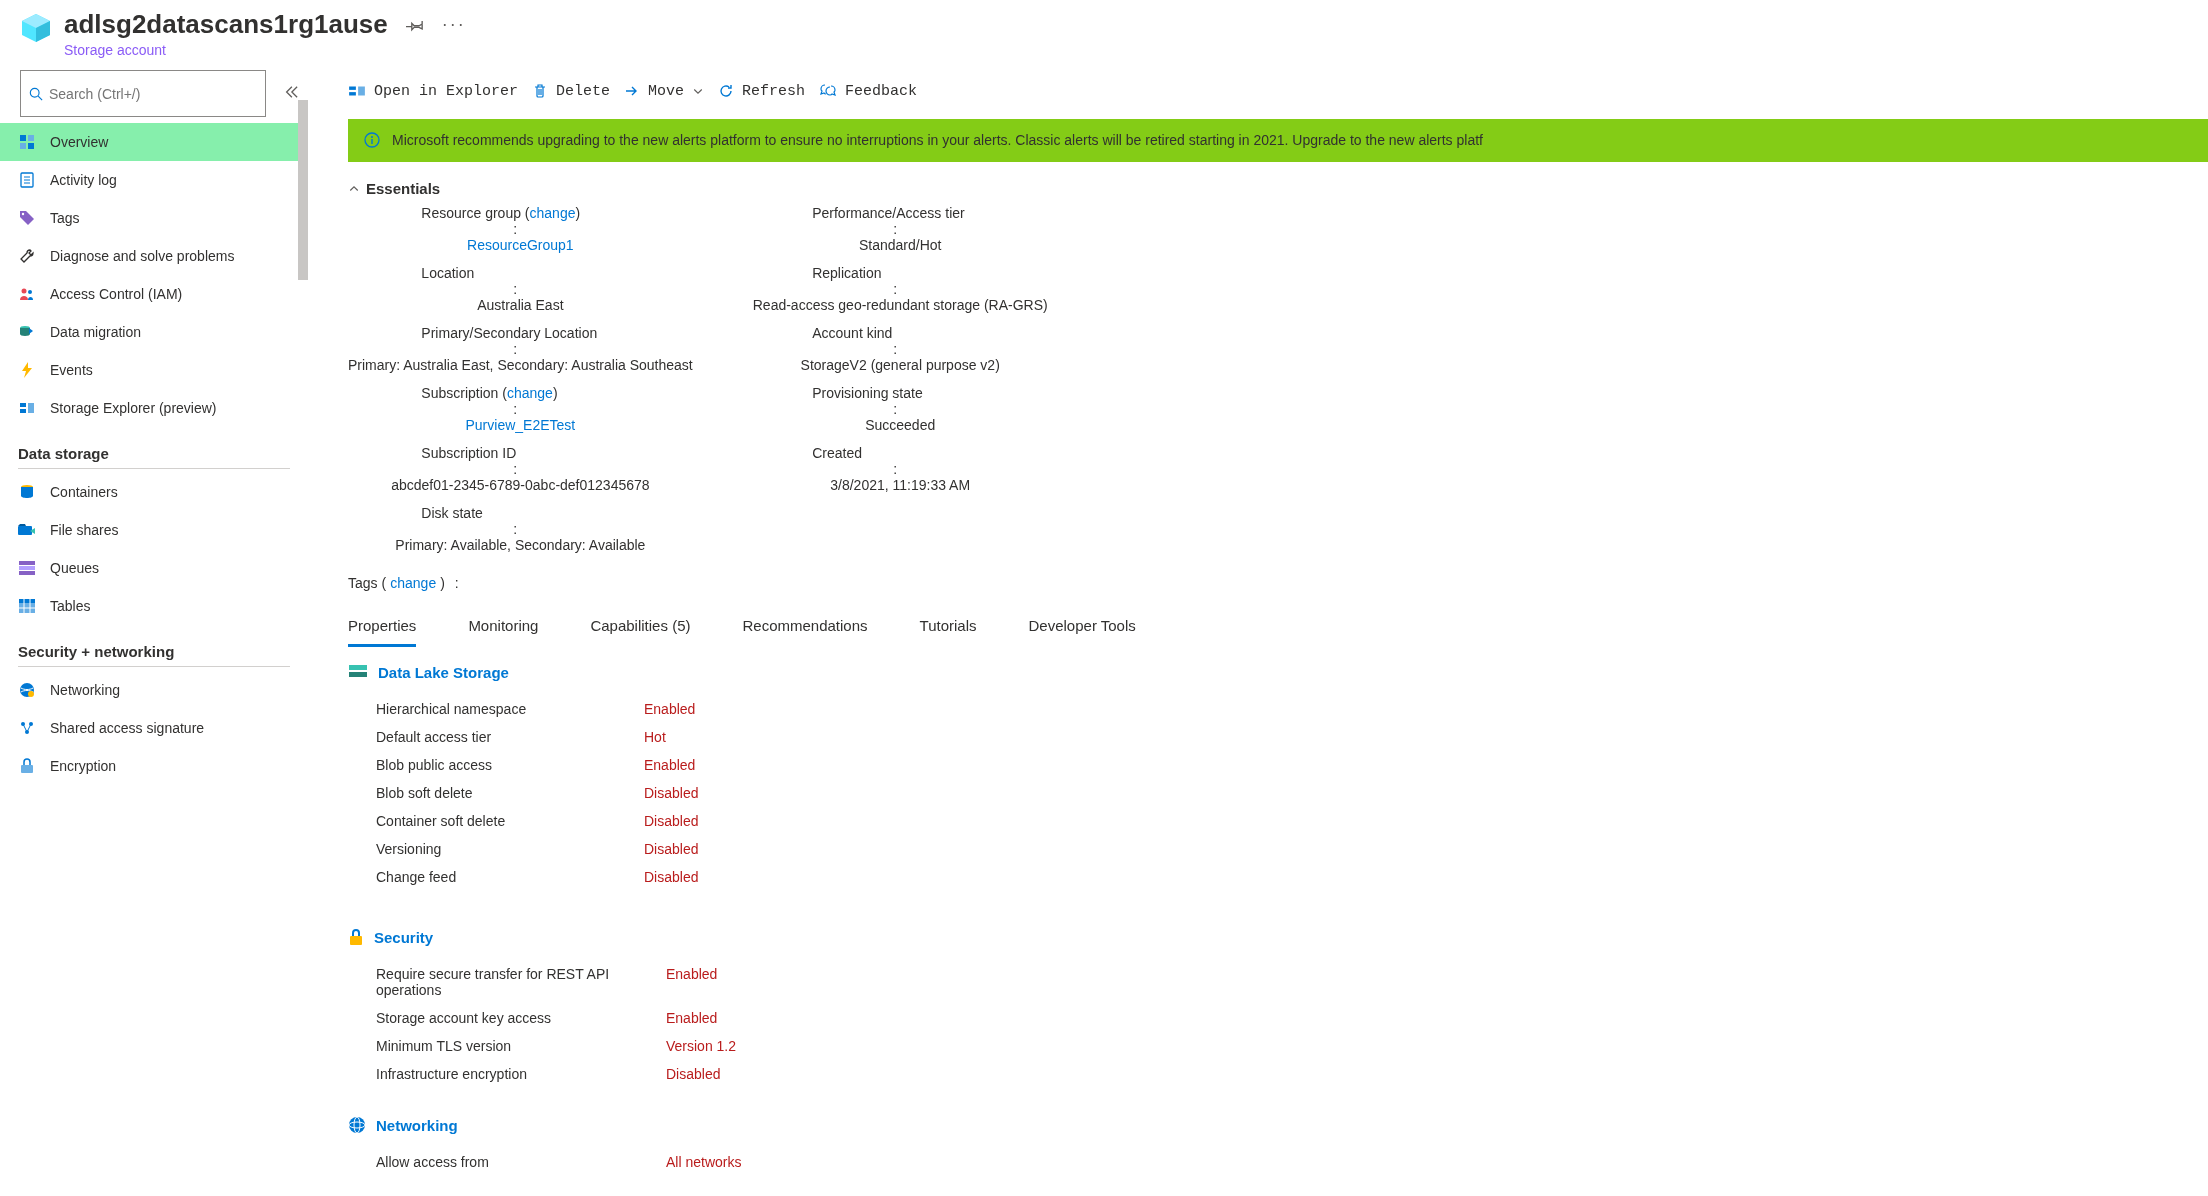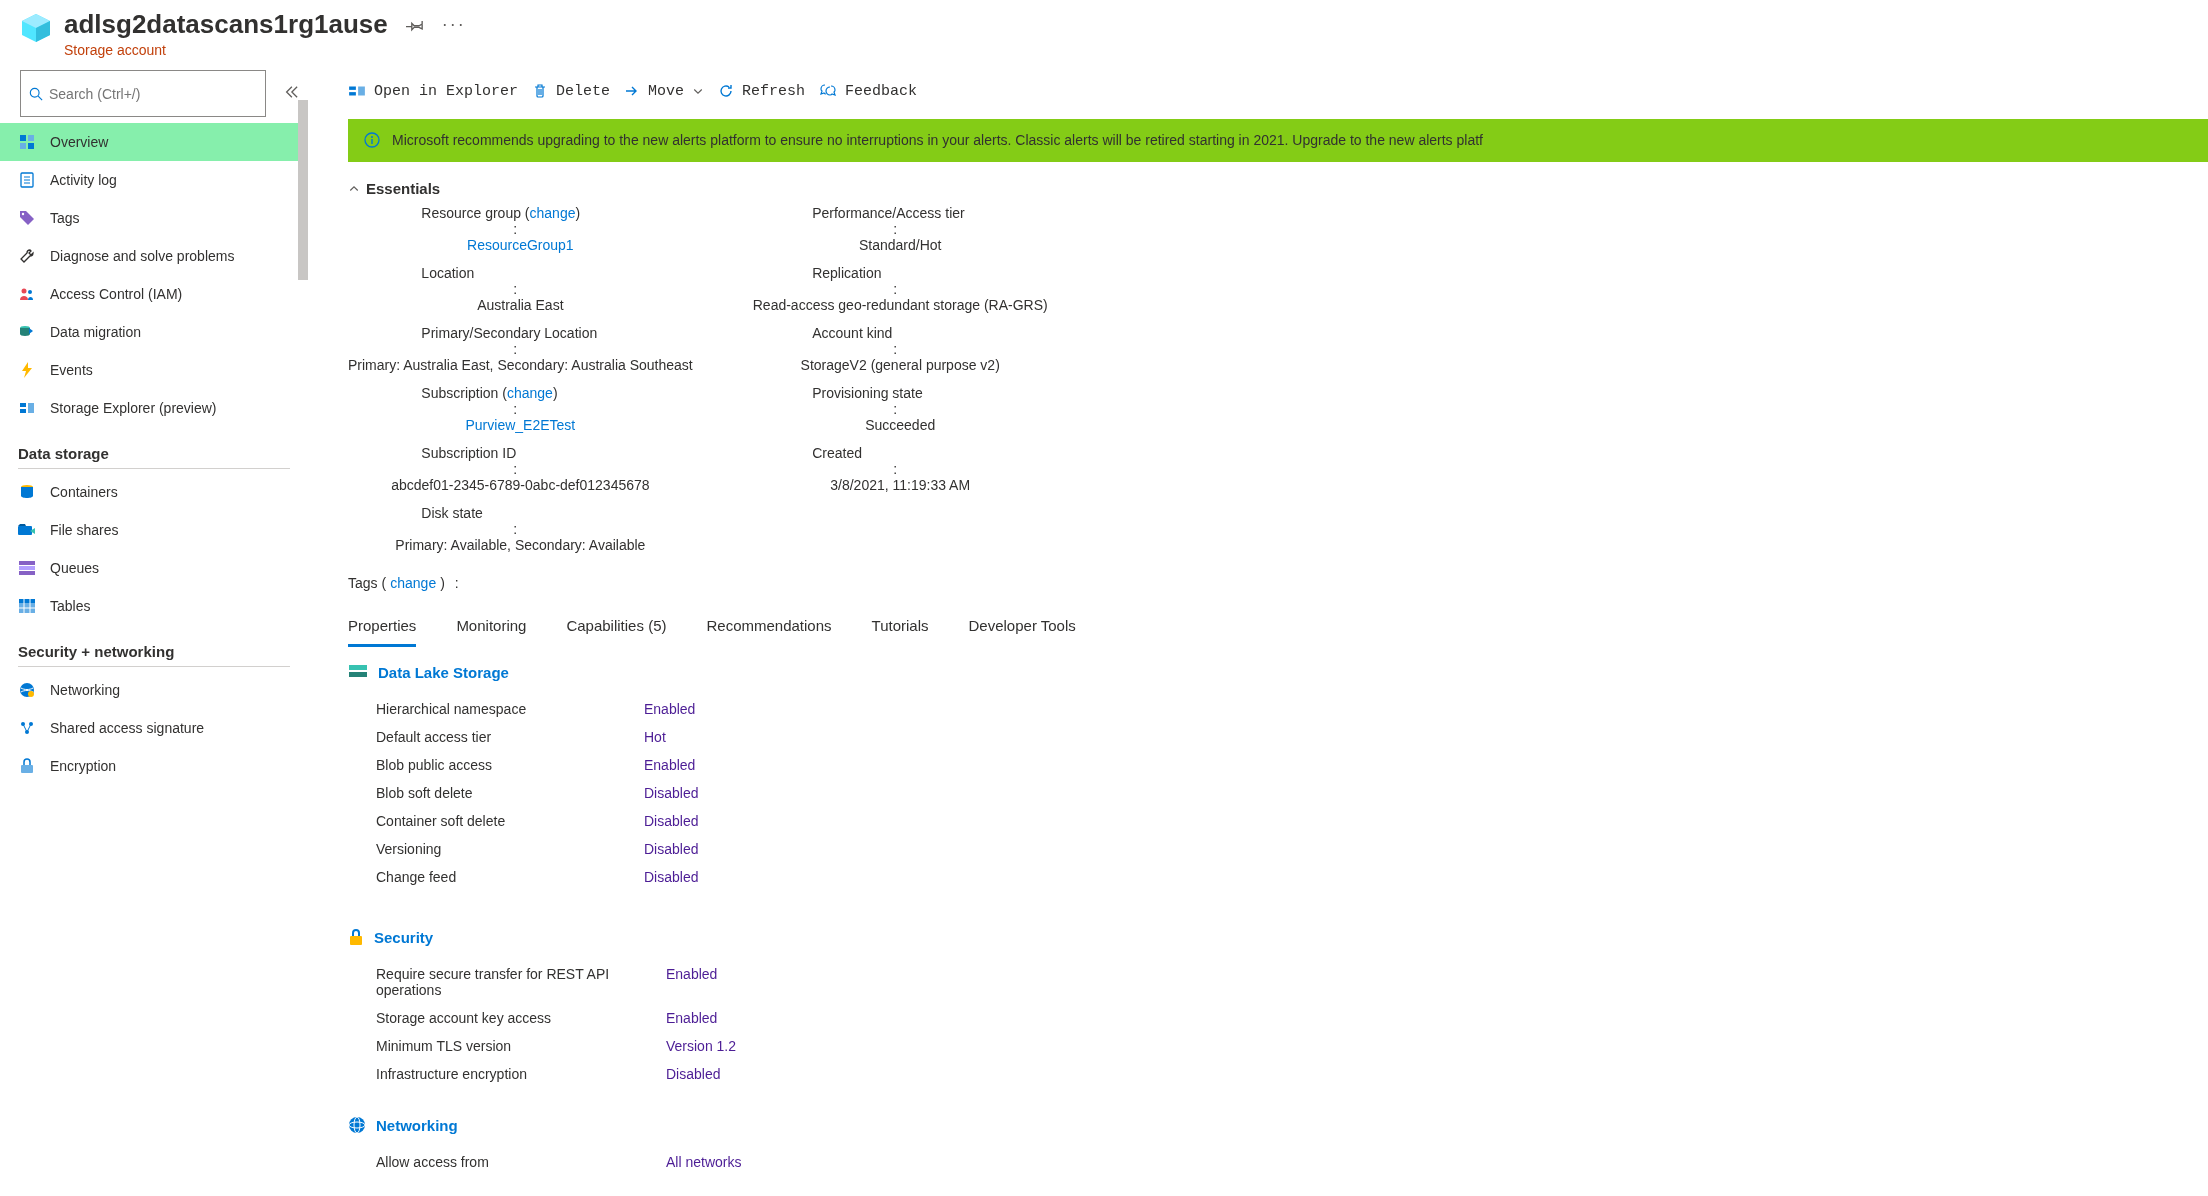--- a/index.html
+++ b/index.html
@@ -1,21 +1,21 @@
 <!DOCTYPE html>
 <html><head>
 <meta charset="utf-8">
 <style>
   * { box-sizing: border-box; margin: 0; padding: 0; }
   body { font-family: "Segoe UI", Arial, sans-serif; font-size: 14px; color: #323130; background: #fff; }
   .root { display: flex; flex-direction: column; height: 100vh; overflow: hidden; }
   .header { display: flex; align-items: flex-start; padding: 8px 20px 4px 20px; }
   .header-icon { width: 32px; height: 32px; margin-right: 12px; margin-top: 4px; }
   .header-title { font-size: 26px; font-weight: 600; line-height: 32px; }
-  .header-sub { font-size: 14px; color: #c2410c; margin-top: 2px; }
+  .header-sub { font-size: 14px; color: #8b5cf6; margin-top: 2px; }
   .header-actions { display: flex; align-items: center; margin-left: 18px; margin-top: 6px; gap: 18px; }
   .icon-btn { cursor: pointer; color: #605e5c; display:inline-flex; }
   .body { display: flex; flex: 1; overflow: hidden; }
   .sidebar { width: 308px; border-right: none; display: flex; flex-direction: column; padding-top: 8px; position:relative;}
   .search-wrap { display: flex; align-items: center; padding: 0 10px 6px 20px; gap: 18px; }
   .search-box { flex: 1; display: flex; align-items: center; border: 1px solid #8a8886; border-radius: 0; height: 47px; padding: 0 8px; }
   .search-box svg { flex-shrink:0; }
   .search-box input { border: none; outline: none; font-size: 14px; width: 100%; margin-left: 6px; color:#323130;}
   .collapse-btn { cursor: pointer; color:#605e5c;}
   .nav { overflow-y: auto; flex:1; }
@@ -34,29 +34,29 @@
   .essentials-hdr { display:flex; align-items:center; gap:6px; font-weight:600; font-size:15px; margin:18px 0 8px 0; cursor:pointer;}
   .ess-grid { display:flex; gap:60px; }
   .ess-col { display:flex; flex-direction:column; gap:12px; }
   .ess-row { display:flex; align-items:center;flex-direction:column; }
   .ess-label { width: 198px; color:#323130; }
   .ess-sep { width: 14px; }
   .ess-val { color:#323130; }
   .ess-right .ess-label { width: 176px; }
   .link { color:#0078d4; cursor:pointer;}
   .tags-row { margin:22px 0 10px 0; display:flex; align-items:center; gap:4px;}
-  .tabs { display:flex; gap:40px; border-bottom:none; margin-top:8px;}
+  .tabs { display:flex; gap:52px; border-bottom:none; margin-top:8px;}
   .tab { padding:8px 0 10px 0; cursor:pointer; font-size:15px; color:#323130;}
   .tab.active { color:#323130; border-bottom:3px solid #0078d4; font-weight:400;}
   .props { display:flex; gap:37px; margin-top:16px; padding-bottom:20px;flex-direction:column;}
   .prop-col { flex:0 0 auto; }
   .prop-section-hdr { display:flex; align-items:center; gap:10px; font-weight:600; color:#0078d4; font-size:15px; margin-bottom:14px; cursor:pointer;}
   .prop-row { display:flex; padding:6px 0 6px 28px; }
   .prop-label { width: 268px; }
-  .prop-val { color:#4c1d95;}
+  .prop-val { color:#b91c1c;}
   .prop-col.right .prop-label{ width:262px;}
 </style>
 </head>
 <body>
 
 <div class="root">
 
   <div class="header">
     <span class="header-icon">
       <svg viewBox="0 0 32 32" width="32" height="32">

